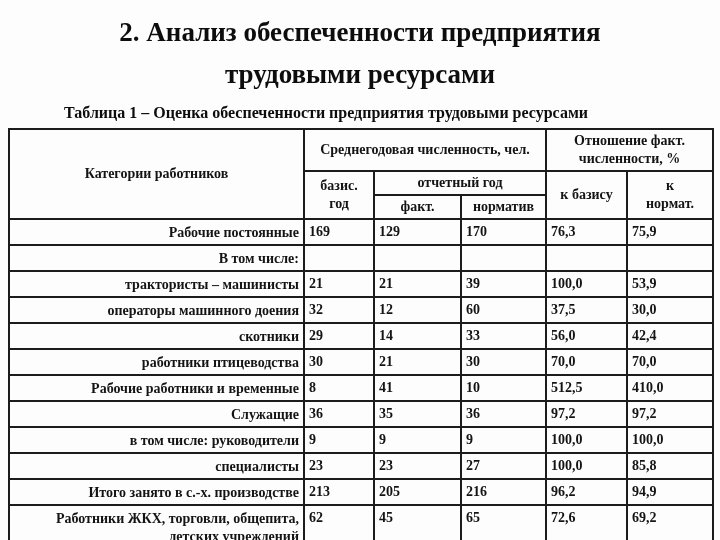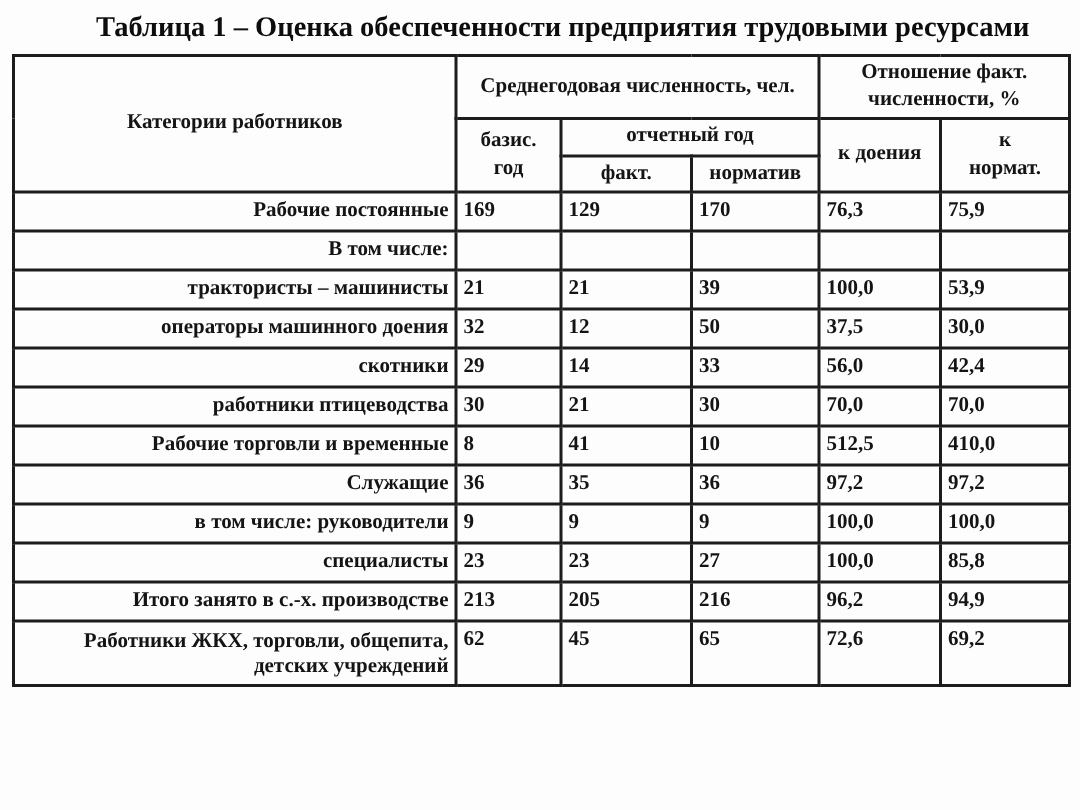--- a/index.html
+++ b/index.html
@@ -22,21 +22,21 @@
     padding-top: 12px;
     width: 560px;
     text-align: center;
     font-size: 27px;
     line-height: 1.55;
     font-weight: bold;
     color: #0d0d0d;
   }
   .caption {
     margin: 8px 0 6px 64px;
-    font-size: 19px;
+    font-size: 16px;
     font-weight: bold;
     color: #0d0d0d;
   }
   table.grid {
     margin-left: 8px;
     width: 704px;
     table-layout: fixed;
     border-collapse: collapse;
     font-size: 14px;
     font-weight: bold;
@@ -68,20 +68,21 @@
   td.val { text-align: left; }
   tr.indent td.label { padding-left: 64px; }
   tr.wrap td.label { padding-left: 38px; text-indent: -30px; }
   tr.wrap td { vertical-align: top; padding-top: 4px; }
 </style>
 </head>
 <body>
 
 <div class="slide">
 
+  <h1 class="title">2. Анализ обеспеченности предприятия трудовыми ресурсами</h1>
 
   <p class="caption">Таблица 1 – Оценка обеспеченности предприятия трудовыми ресурсами</p>
 
   <table class="grid">
     <colgroup>
       <col style="width:295px">
       <col style="width:70px">
       <col style="width:87px">
       <col style="width:85px">
       <col style="width:81px">
@@ -91,21 +92,21 @@
       <tr class="h-top">
         <th rowspan="3" class="cat-head">Категории работников</th>
         <th colspan="3">Среднегодовая численность, чел.</th>
         <th colspan="2">Отношение факт.
 численности, %</th>
       </tr>
       <tr class="h-mid">
         <th rowspan="2">базис.
 год</th>
         <th colspan="2">отчетный год</th>
-        <th rowspan="2">к доения</th>
+        <th rowspan="2">к базису</th>
         <th rowspan="2">к
 нормат.</th>
       </tr>
       <tr class="h-bot">
         <th>факт.</th>
         <th>норматив</th>
       </tr>
     </thead>
     <tbody id="rows">
         <tr>
@@ -129,42 +130,42 @@
           <td class="val">21</td>
           <td class="val">21</td>
           <td class="val">39</td>
           <td class="val">100,0</td>
           <td class="val">53,9</td>
         </tr>
         <tr>
           <td class="label">операторы машинного доения</td>
           <td class="val">32</td>
           <td class="val">12</td>
-          <td class="val">50</td>
+          <td class="val">60</td>
           <td class="val">37,5</td>
           <td class="val">30,0</td>
         </tr>
         <tr>
           <td class="label">скотники</td>
           <td class="val">29</td>
           <td class="val">14</td>
           <td class="val">33</td>
           <td class="val">56,0</td>
           <td class="val">42,4</td>
         </tr>
         <tr>
           <td class="label">работники птицеводства</td>
           <td class="val">30</td>
           <td class="val">21</td>
           <td class="val">30</td>
           <td class="val">70,0</td>
           <td class="val">70,0</td>
         </tr>
         <tr>
-          <td class="label">Рабочие торговли и временные</td>
+          <td class="label">Рабочие работники и временные</td>
           <td class="val">8</td>
           <td class="val">41</td>
           <td class="val">10</td>
           <td class="val">512,5</td>
           <td class="val">410,0</td>
         </tr>
         <tr>
           <td class="label">Служащие</td>
           <td class="val">36</td>
           <td class="val">35</td>

